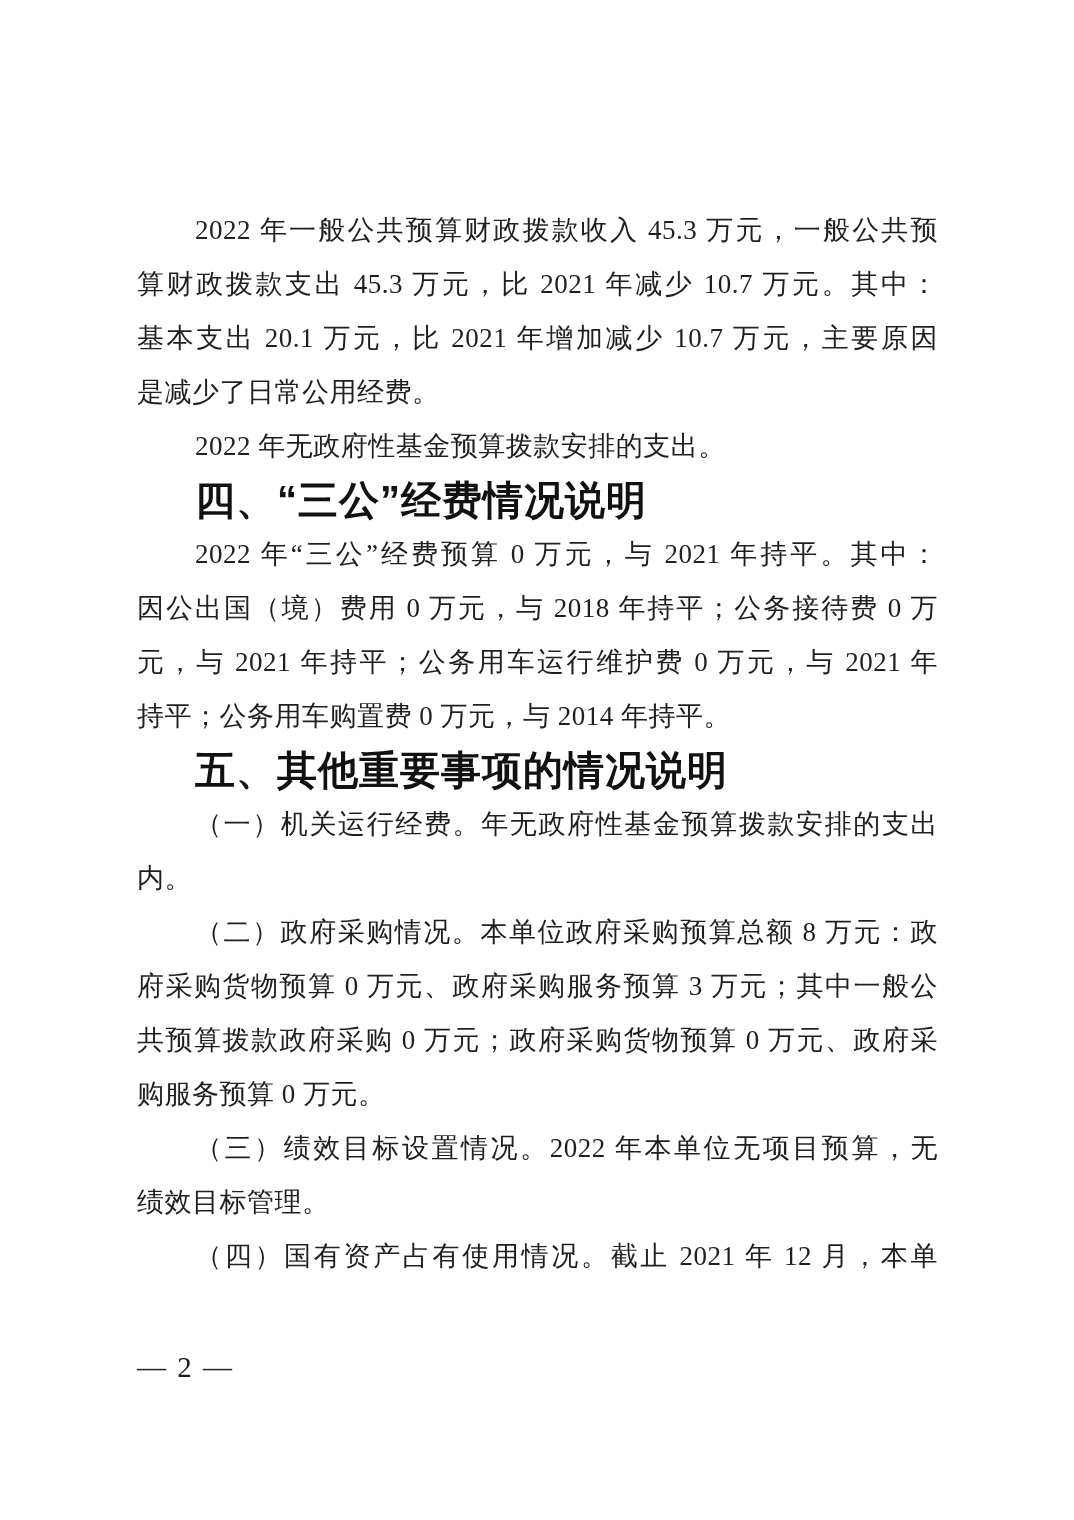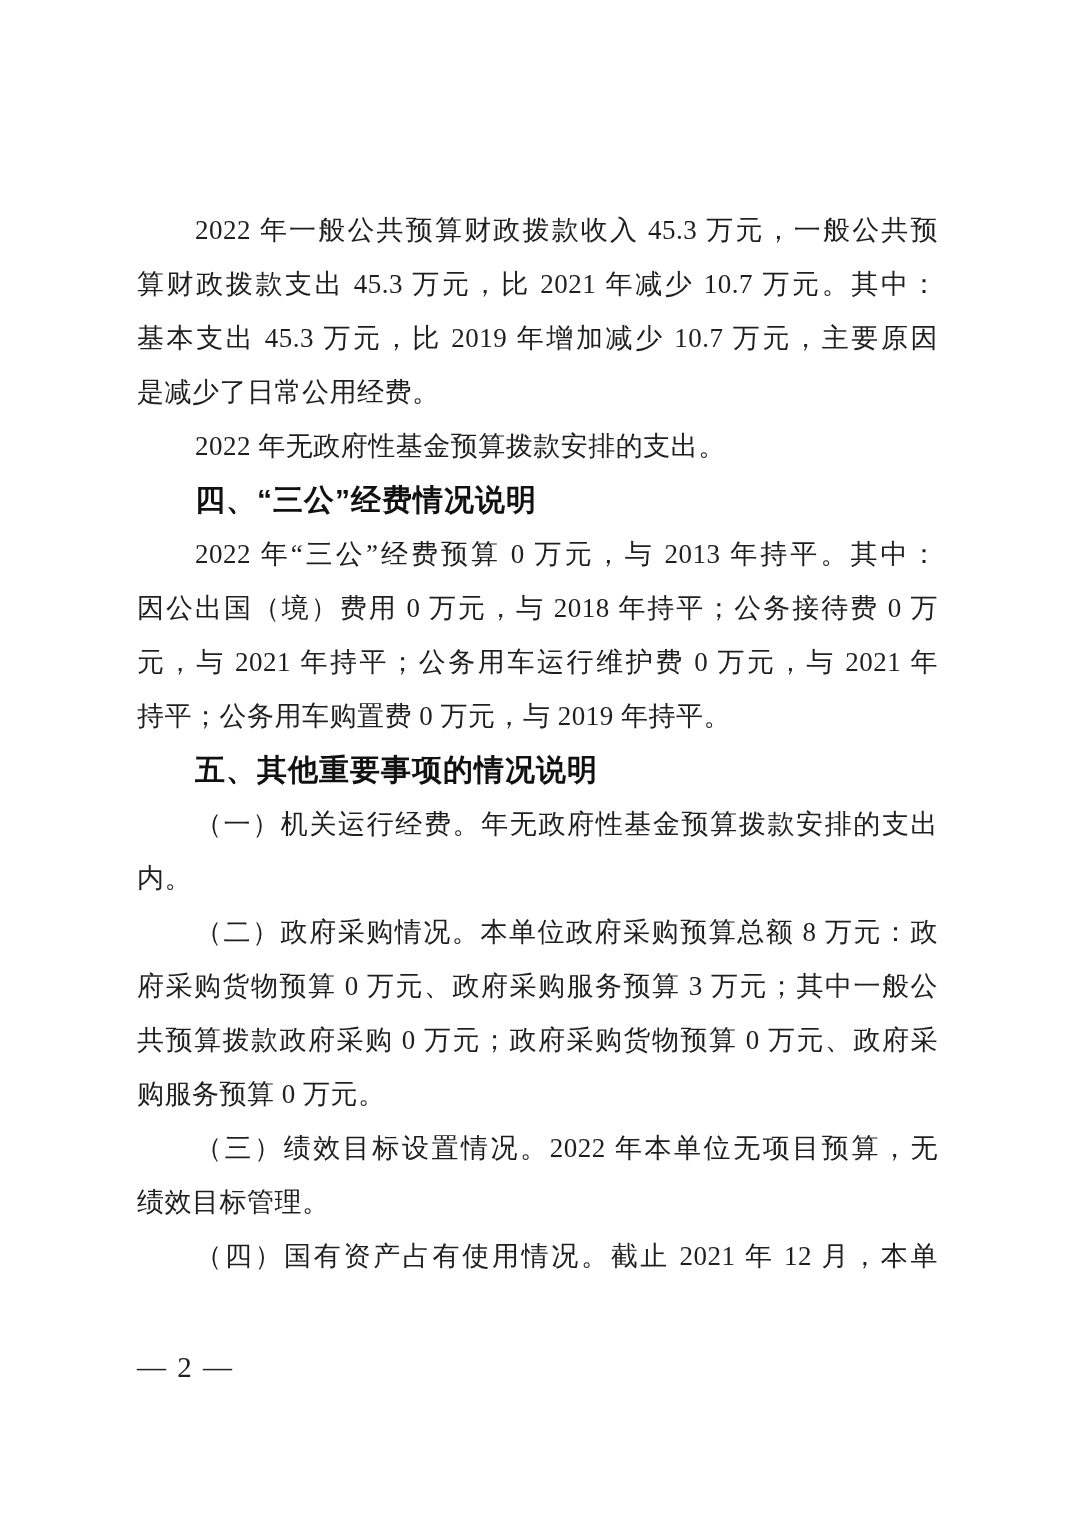--- a/index.html
+++ b/index.html
@@ -31,21 +31,21 @@
   }
   .ln.ind { text-indent: 58px; }
   .ln.fill {
     white-space: normal;
     text-align: justify;
     text-align-last: justify;
   }
   .ln.hd {
     font-family: "Liberation Sans", "DejaVu Sans", sans-serif;
     font-weight: bold;
-    font-size: 30px;
+    font-size: 40px;
     color: #111111;
     letter-spacing: 1px;
   }
   .page-footer {
     position: absolute;
     left: 137px;
     top: 1344px;
     height: 46px;
     line-height: 46px;
     font-size: 29px;
@@ -54,30 +54,30 @@
   }
 </style>
 </head>
 <body>
 
 <div class="page">
 
   <main class="body-block">
     <p class="ln ind fill">2022 年一般公共预算财政拨款收入 45.3 万元，一般公共预</p>
     <p class="ln fill">算财政拨款支出 45.3 万元，比 2021 年减少 10.7 万元。其中：</p>
-    <p class="ln fill">基本支出 45.3 万元，比 2019 年增加减少 10.7 万元，主要原因</p>
+    <p class="ln fill">基本支出 20.1 万元，比 2021 年增加减少 10.7 万元，主要原因</p>
     <p class="ln">是减少了日常公用经费。</p>
     <p class="ln ind">2022 年无政府性基金预算拨款安排的支出。</p>
 
     <p class="ln ind hd">四、“三公”经费情况说明</p>
 
-    <p class="ln ind fill">2022 年“三公”经费预算 0 万元，与 2013 年持平。其中：</p>
+    <p class="ln ind fill">2022 年“三公”经费预算 0 万元，与 2021 年持平。其中：</p>
     <p class="ln fill">因公出国（境）费用 0 万元，与 2018 年持平；公务接待费 0 万</p>
     <p class="ln fill">元，与 2021 年持平；公务用车运行维护费 0 万元，与 2021 年</p>
-    <p class="ln">持平；公务用车购置费 0 万元，与 2019 年持平。</p>
+    <p class="ln">持平；公务用车购置费 0 万元，与 2014 年持平。</p>
 
     <p class="ln ind hd">五、其他重要事项的情况说明</p>
 
     <p class="ln ind fill">（一）机关运行经费。年无政府性基金预算拨款安排的支出</p>
     <p class="ln">内。</p>
 
     <p class="ln ind fill">（二）政府采购情况。本单位政府采购预算总额 8 万元：政</p>
     <p class="ln fill">府采购货物预算 0 万元、政府采购服务预算 3 万元；其中一般公</p>
     <p class="ln fill">共预算拨款政府采购 0 万元；政府采购货物预算 0 万元、政府采</p>
     <p class="ln">购服务预算 0 万元。</p>

